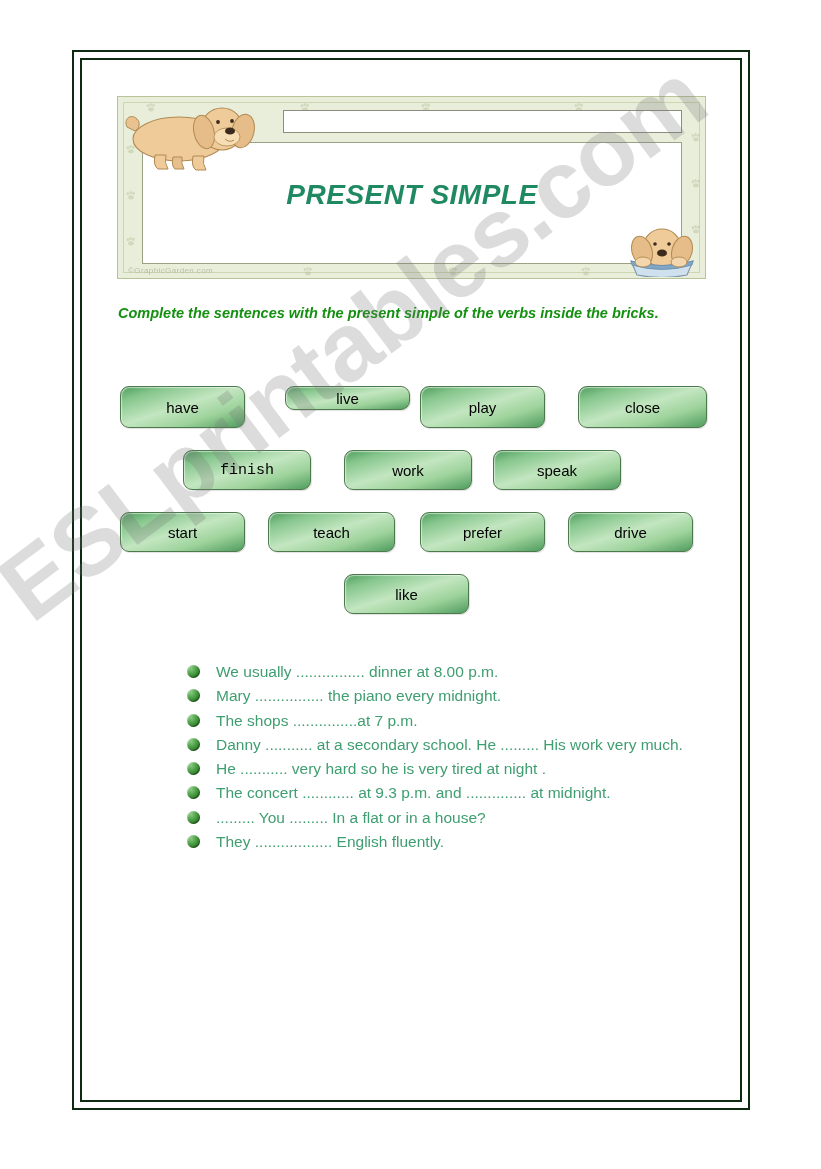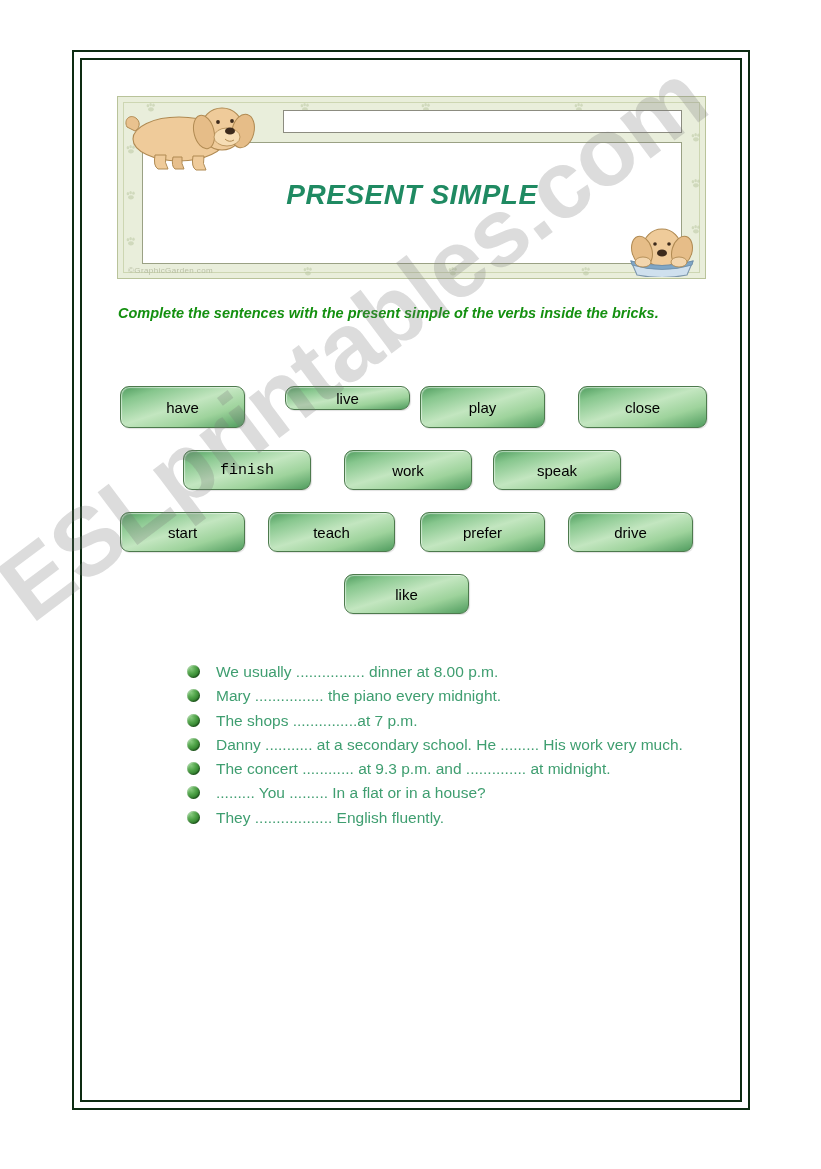--- a/index.html
+++ b/index.html
@@ -427,18 +427,19 @@
     <div class="brick" style="left: 344px; top: 574px; width: 125px; height: 40px;">
       <span class="brick-label">like</span>
     </div>
   </div>
 
 <div id="sentence-list">
     <div class="sentence-item"><span class="bullet-bush-icon"></span><span>We usually ................ dinner at 8.00 p.m.</span></div>
     <div class="sentence-item"><span class="bullet-bush-icon"></span><span>Mary ................ the piano every midnight.</span></div>
     <div class="sentence-item"><span class="bullet-bush-icon"></span><span>The shops ...............at 7 p.m.</span></div>
     <div class="sentence-item"><span class="bullet-bush-icon"></span><span>Danny ........... at a secondary school. He ......... His work very much.</span></div>
+    <div class="sentence-item"><span class="bullet-bush-icon"></span><span>He ........... very hard so he is very tired at night .</span></div>
     <div class="sentence-item"><span class="bullet-bush-icon"></span><span>The concert ............ at 9.3 p.m. and .............. at midnight.</span></div>
     <div class="sentence-item"><span class="bullet-bush-icon"></span><span>......... You ......... In a flat or in a house?</span></div>
     <div class="sentence-item"><span class="bullet-bush-icon"></span><span>They .................. English fluently.</span></div>
   </div>
 
 <div id="watermark">ESLprintables.com</div>
 
 </body></html>

